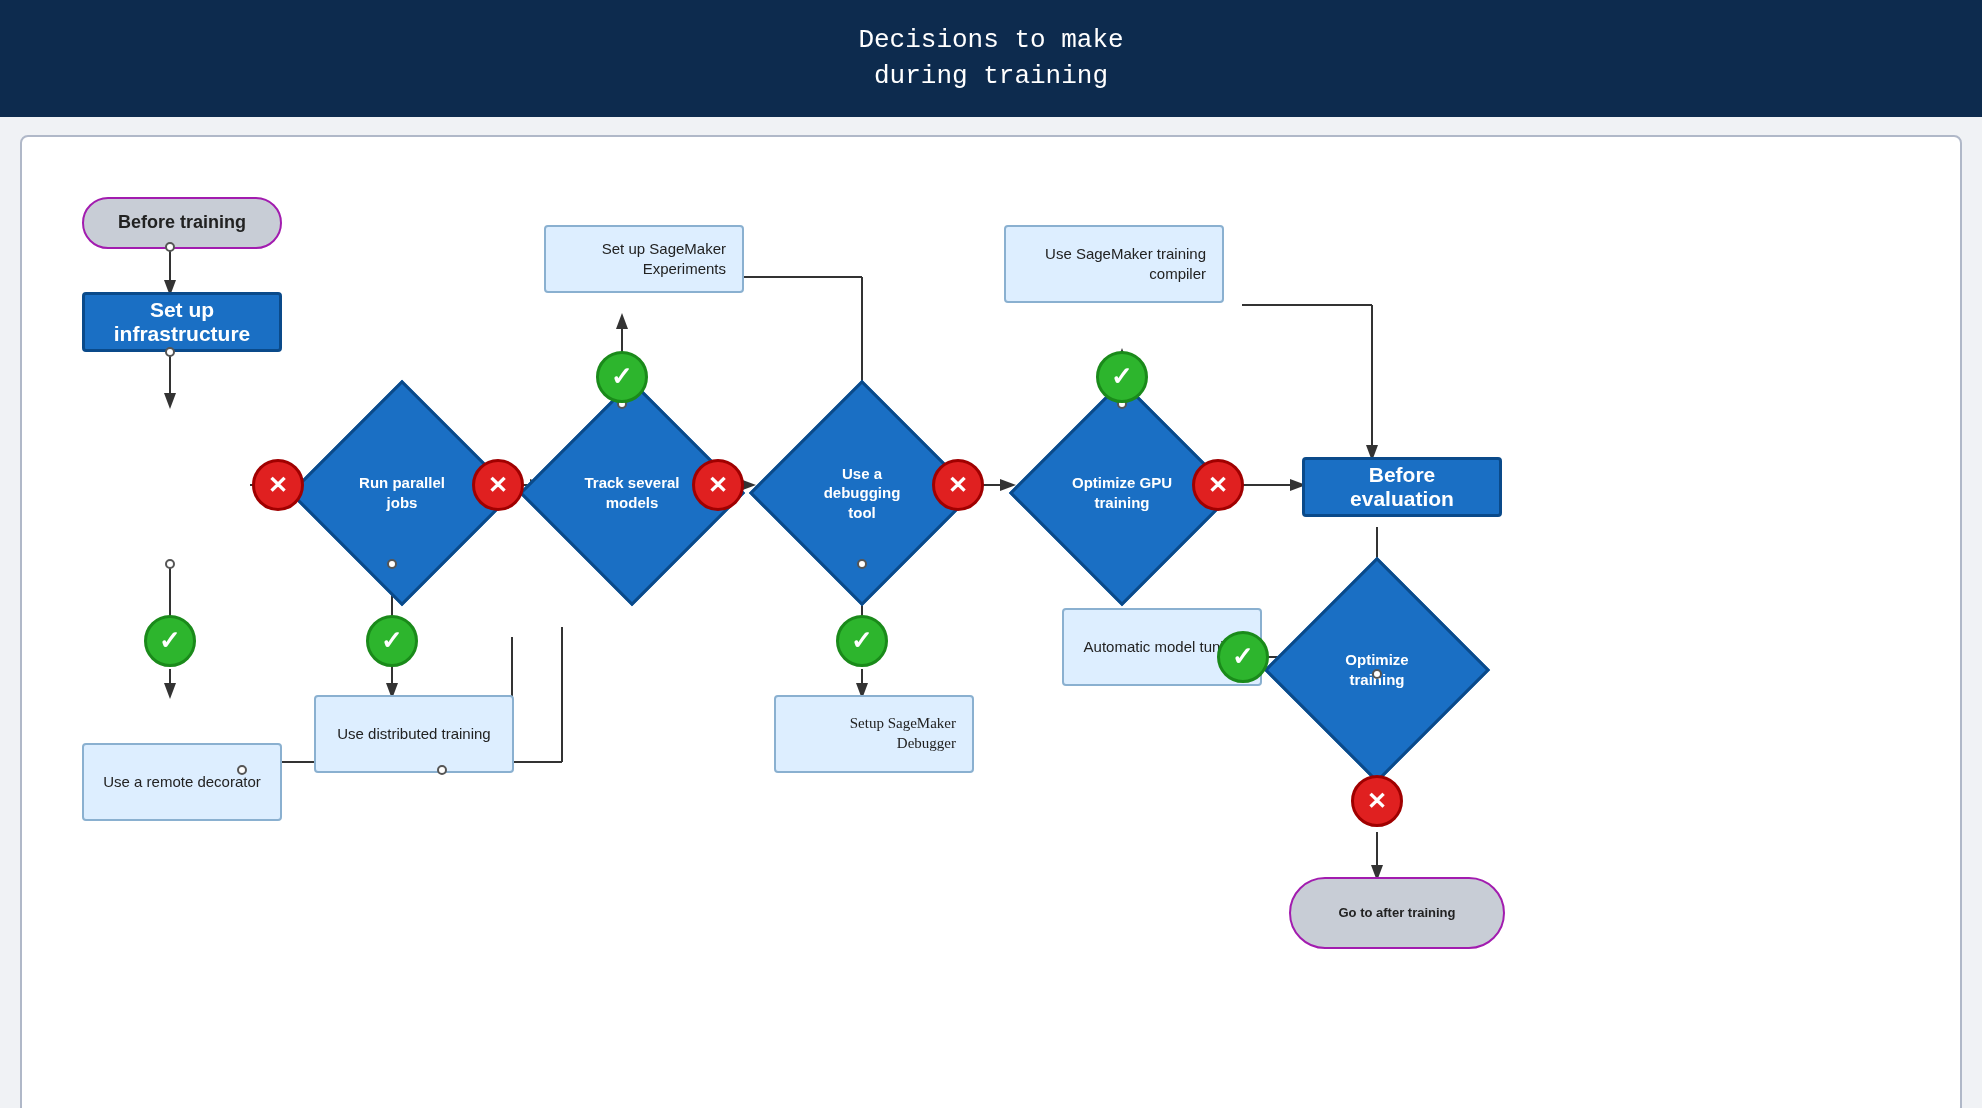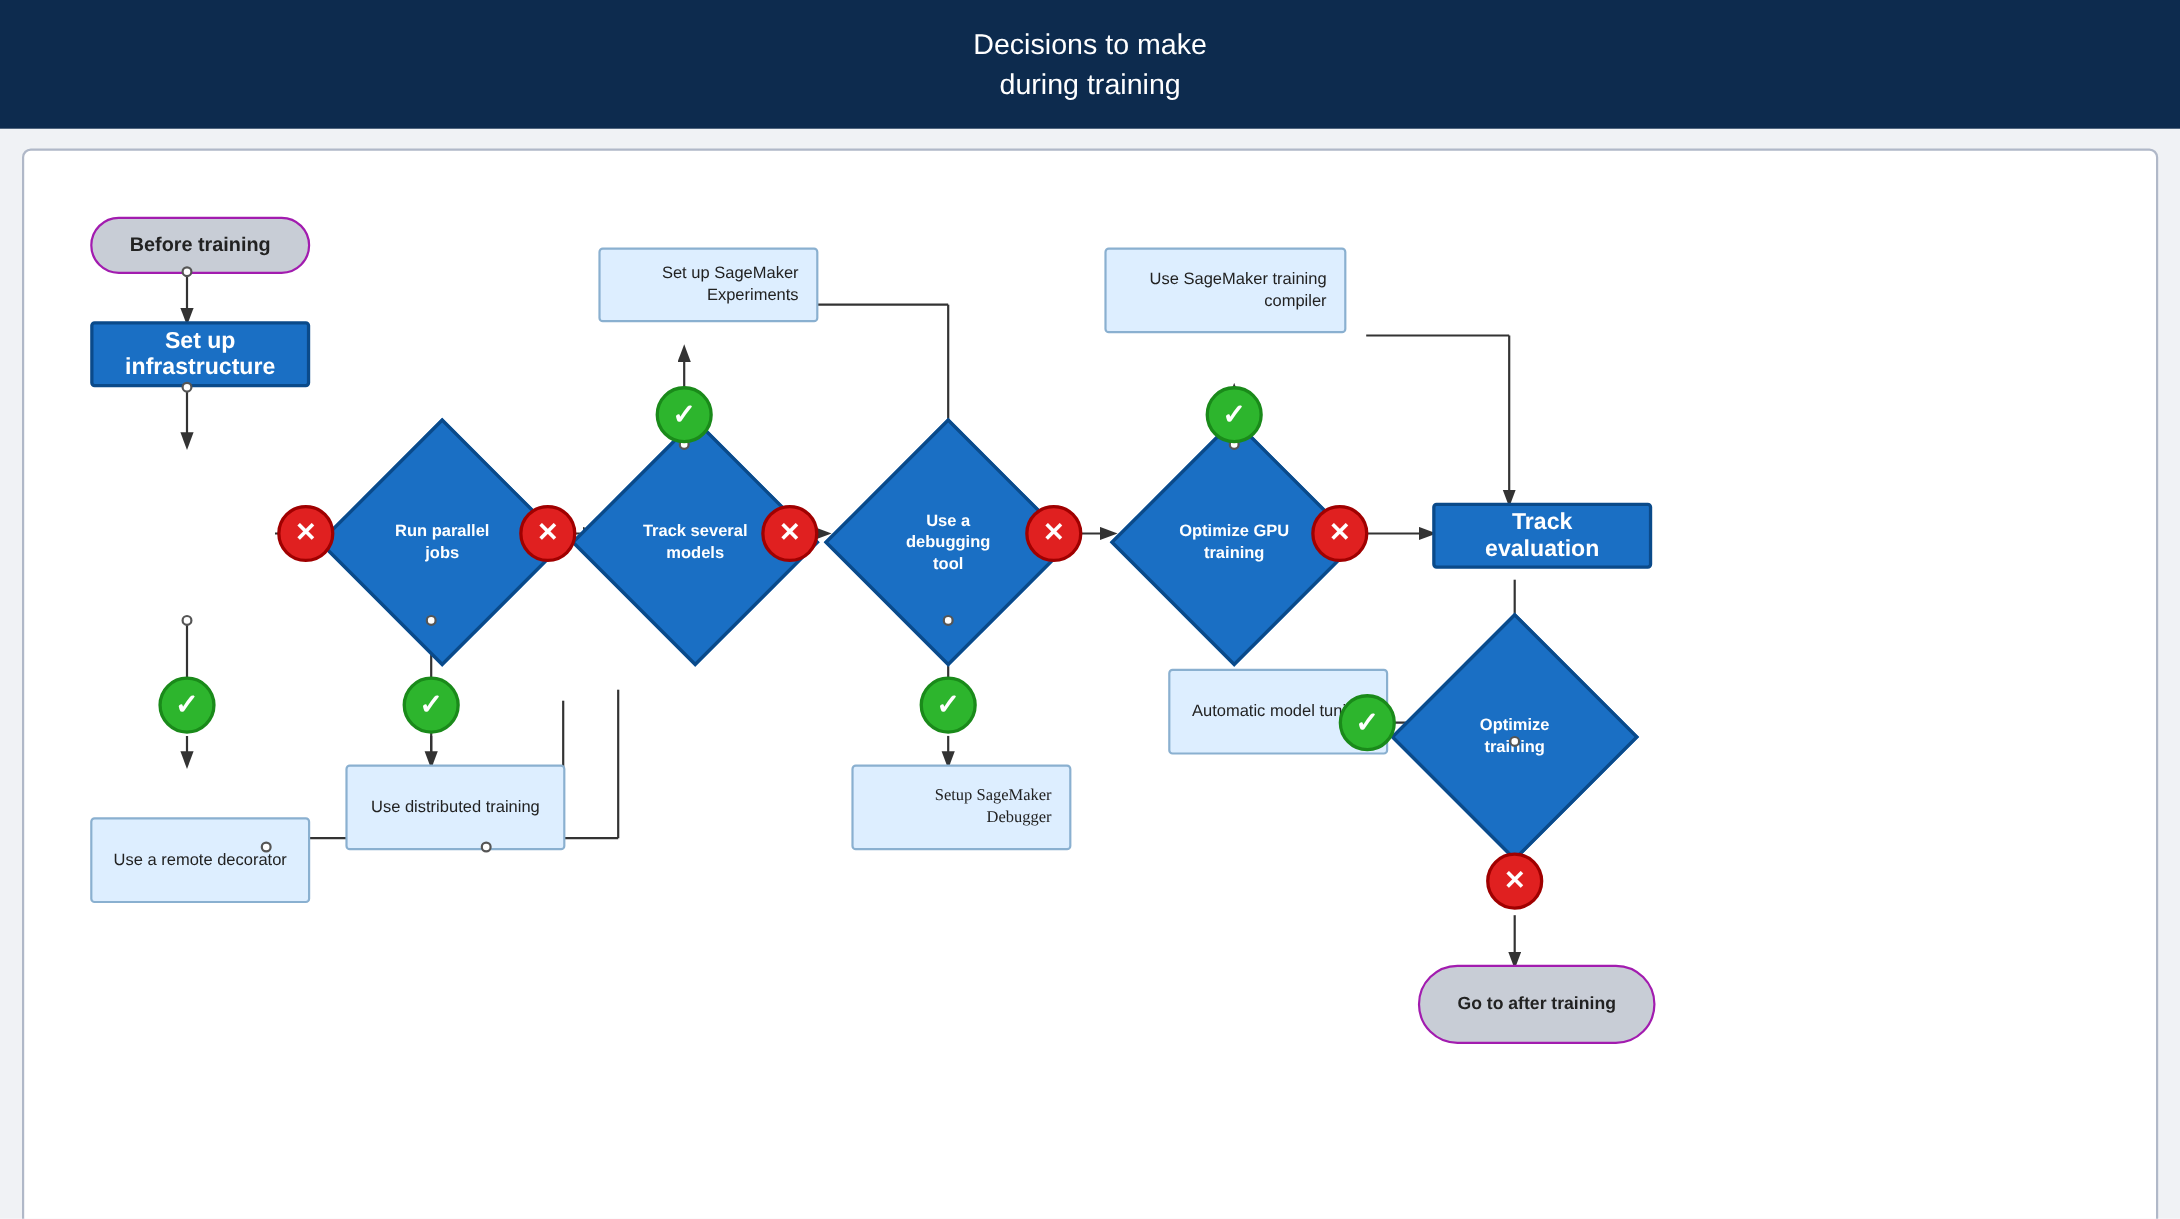--- a/index.html
+++ b/index.html
@@ -6,20 +6,21 @@
     body { background: #f0f2f5; font-family: Arial, sans-serif; width: 1982px; height: 1108px; overflow: hidden; }
 
     .header {
       background: #0d2b4e;
       color: white;
       text-align: center;
       padding: 22px 0;
       font-size: 26px;
       line-height: 1.4;
       font-weight: 400;
+      font-family: Liberation Mono, monospace;
     }
 
     .diagram-container {
       background: white;
       border: 2px solid #b0b8c8;
       border-radius: 8px;
       margin: 18px 20px;
       position: relative;
       height: 980px;
       overflow: hidden;
@@ -306,40 +307,40 @@
   <div class="x-circle" style="left:1170px; top:322px;"></div>
 
   <div class="check-circle" style="left:1074px; top:214px;"></div>
 
   <div class="node rect-light" style="left:982px; top:88px; width:220px; height:78px;">
     <span>Use SageMaker
 training compiler</span>
   </div>
 
   <div class="node rect-blue" style="left:1280px; top:320px; width:200px; height:60px;">
-    <span>Track evaluation</span>
+    <span>Before evaluation</span>
   </div>
 
   <div class="diamond-wrapper" style="left:1267px; top:445px; width:176px; height:176px;">
     <div class="diamond"></div>
     <span class="diamond-label" style="white-space:pre-line;">Optimize
 training</span>
   </div>
 
   <div class="check-circle" style="left:1195px; top:494px;"></div>
 
   <div class="x-circle" style="left:1329px; top:638px;"></div>
 
   <div class="node rect-light" style="left:1040px; top:471px; width:200px; height:78px;">
     <span>Automatic model
 tuning</span>
   </div>
 
   <div class="node oval" style="left:1267px; top:740px; width:216px; height:72px;">
-    <span style="font-weight:bold; font-size:16px; text-align:center;">Go to after
+    <span style="font-weight:bold; font-size:13px; text-align:center;">Go to after
 training</span>
   </div>
 
   <div class="dot" style="left:143px; top:105px;"></div>
   <div class="dot" style="left:143px; top:210px;"></div>
   <div class="dot" style="left:143px; top:422px;"></div>
   <div class="dot" style="left:215px; top:628px;"></div>
   <div class="dot" style="left:365px; top:422px;"></div>
   <div class="dot" style="left:415px; top:628px;"></div>
   <div class="dot" style="left:595px; top:262px;"></div>

